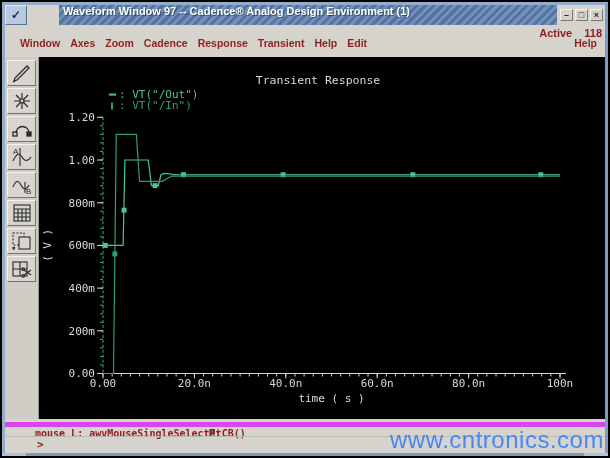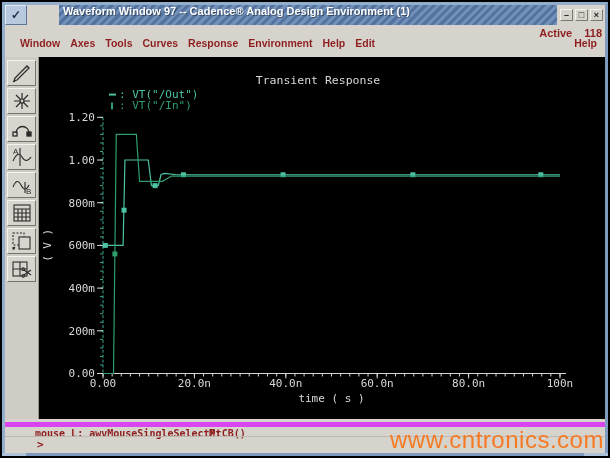--- a/index.html
+++ b/index.html
@@ -41,21 +41,21 @@
   #wave-svg{position:absolute;left:0;top:0;width:100%;height:100%;}
   .ptxt{font-family:"DejaVu Sans Mono",monospace;}
   
   #status1{position:absolute;left:0;right:0;bottom:17px;height:14px;border-top:5px solid #d946ef;
       color:#8e1f1f;font-size:10px;font-weight:bold;font-family:"DejaVu Sans Mono",monospace;}
   #status1 span{position:absolute;top:1px;white-space:nowrap;}
   #st-l{left:30px;} #st-m{left:204px;} #st-r{left:357px;}
   #status2{position:absolute;left:0;right:0;bottom:0;height:17px;border-top:1px solid #bdbab3;
       color:#8e1f1f;font-size:11px;font-weight:bold;font-family:"DejaVu Sans Mono",monospace;padding:1px 0 0 32px;}
   
-  #watermark{position:absolute;left:390px;top:426px;z-index:9;color:#f97316;opacity:.92;
+  #watermark{position:absolute;left:390px;top:426px;z-index:9;color:#3b82f6;opacity:.92;
       font-size:24px;font-family:"Liberation Sans",sans-serif;letter-spacing:.5px;pointer-events:none;}
 </style>
 </head>
 <body>
 
 <div id="screen">
   <div id="frame">
 
     <div id="titlebar">
       <div id="win-menu-btn">
@@ -73,24 +73,24 @@
 
     <div id="infobar">
       <span>Active</span>
       <span>118</span>
     </div>
 
     <div id="menubar">
       <div id="menu-items">
           <span class="menu-item">Window</span>
           <span class="menu-item">Axes</span>
-          <span class="menu-item">Tools</span>
-          <span class="menu-item">Curves</span>
+          <span class="menu-item">Zoom</span>
+          <span class="menu-item">Cadence</span>
           <span class="menu-item">Response</span>
-          <span class="menu-item">Environment</span>
+          <span class="menu-item">Transient</span>
           <span class="menu-item">Help</span>
           <span class="menu-item">Edit</span>
         </div>
       <span class="menu-item">Help</span>
     </div>
 
     <div id="main">
       <div id="tool-col">
         <div class="tool-btn">
           <svg width="24" height="22" viewBox="0 0 24 22" stroke="#2a2a2a" fill="none" stroke-width="1.3">

